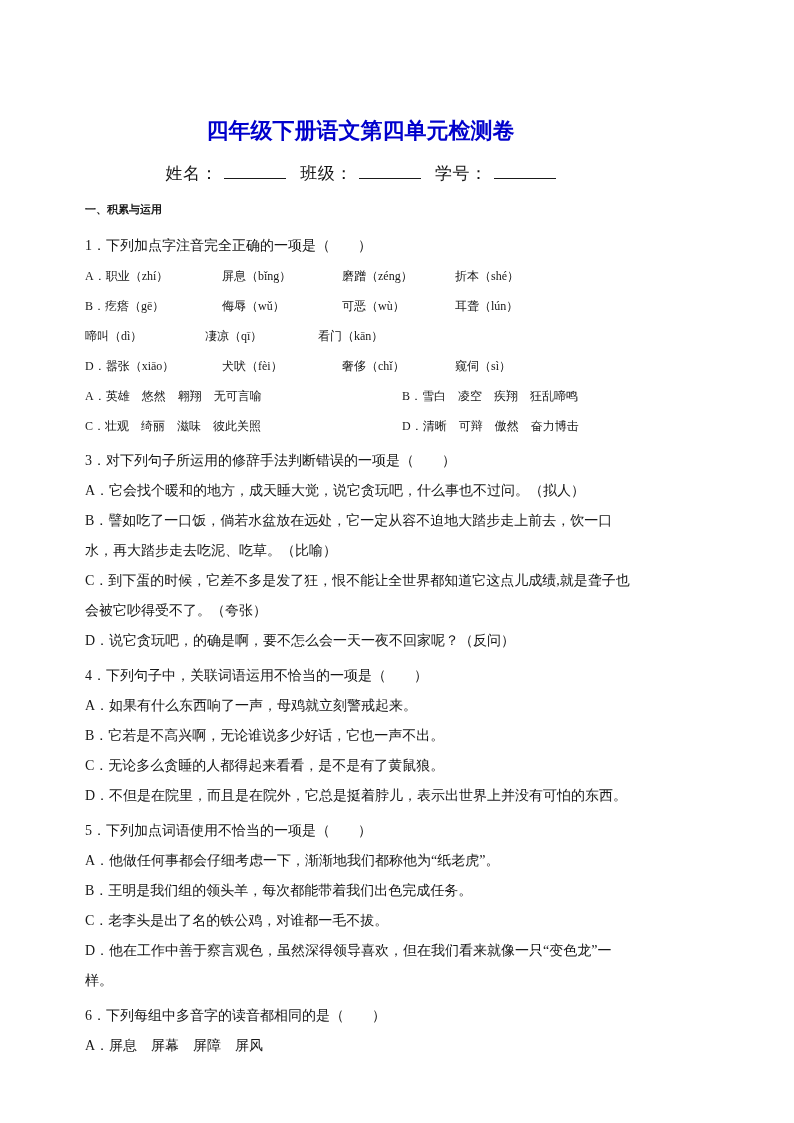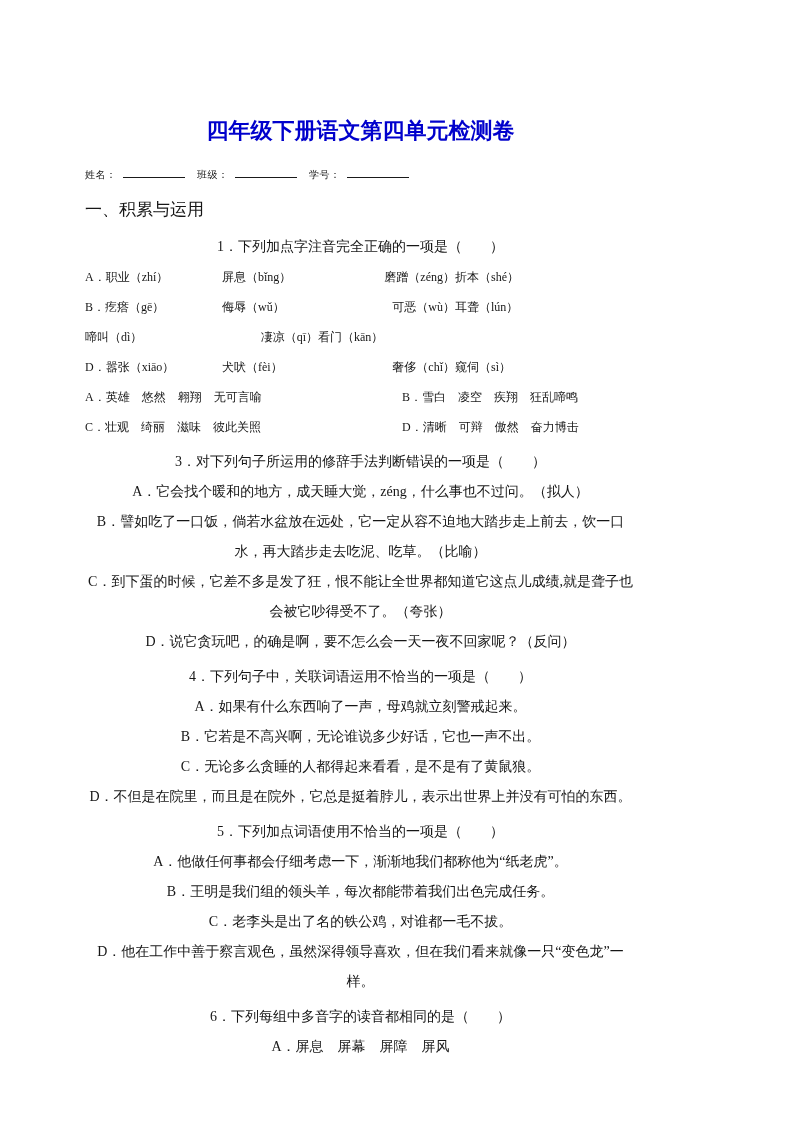--- a/index.html
+++ b/index.html
@@ -22,56 +22,56 @@
   }
   .title {
     margin: 0 0 16px 0;
     font-size: 22px;
     line-height: 30px;
     font-weight: bold;
     text-align: center;
     color: #0000CC;
   }
   .meta {
-    font-size: 10px;
+    text-align: center;
+    font-size: 17px;
     line-height: 24px;
     margin: 0 0 12px 0;
     white-space: nowrap;
   }
   .meta .lbl { letter-spacing: 0.5px; }
   .blank {
     display: inline-block;
     width: 62px;
     height: 15px;
     border-bottom: 1px solid #1a1a1a;
     margin: 0 10px 0 6px;
     vertical-align: baseline;
   }
   .blank.last { margin-right: 0; }
   .section {
     margin: 0 0 11px 0;
-    font-size: 17px;
+    font-size: 11px;
     line-height: 22px;
-    font-weight: normal;
+    font-weight: bold;
   }
   .stem, .opt {
     margin: 0;
     font-size: 14px;
     line-height: 30px;
-    text-align: center;
   }
   .stem { margin-top: 5px; }
   .row4, .row2 {
     display: flex;
     font-size: 12px;
     line-height: 30px;
   }
   .row4 .c1 { width: 137px; }
   .row4 .c2 { width: 120px; }
-  .row4 .c3 { width: 113px; text-align: right; }
+  .row4 .c3 { width: 113px; }
   .row4 .c4 { flex: 1; }
   .row2 .g1 { width: 317px; }
   .row2 .g2 { flex: 1; }
 </style>
 </head>
 <body>
 
 <div class="page">
 
   <h1 class="title" style="color: rgb(0, 0, 204);">四年级下册语文第四单元检测卷</h1>
@@ -112,21 +112,21 @@
   <div class="row2">
     <span class="g1">A．英雄　悠然　翱翔　无可言喻</span>
     <span class="g2">B．雪白　凌空　疾翔　狂乱啼鸣</span>
   </div>
   <div class="row2">
     <span class="g1">C．壮观　绮丽　滋味　彼此关照</span>
     <span class="g2">D．清晰　可辩　傲然　奋力博击</span>
   </div>
 
   <p class="stem">3．对下列句子所运用的修辞手法判断错误的一项是（　　）</p>
-  <p class="opt">A．它会找个暖和的地方，成天睡大觉，zéng，什么事也不过问。（拟人）</p>
+  <p class="opt">A．它会找个暖和的地方，成天睡大觉，说它贪玩吧，什么事也不过问。（拟人）</p>
   <p class="opt">B．譬如吃了一口饭，倘若水盆放在远处，它一定从容不迫地大踏步走上前去，饮一口水，再大踏步走去吃泥、吃草。（比喻）</p>
   <p class="opt">C．到下蛋的时候，它差不多是发了狂，恨不能让全世界都知道它这点儿成绩,就是聋子也会被它吵得受不了。（夸张）</p>
   <p class="opt">D．说它贪玩吧，的确是啊，要不怎么会一天一夜不回家呢？（反问）</p>
 
   <p class="stem">4．下列句子中，关联词语运用不恰当的一项是（　　）</p>
   <p class="opt">A．如果有什么东西响了一声，母鸡就立刻警戒起来。</p>
   <p class="opt">B．它若是不高兴啊，无论谁说多少好话，它也一声不出。</p>
   <p class="opt">C．无论多么贪睡的人都得起来看看，是不是有了黄鼠狼。</p>
   <p class="opt">D．不但是在院里，而且是在院外，它总是挺着脖儿，表示出世界上并没有可怕的东西。</p>
 

